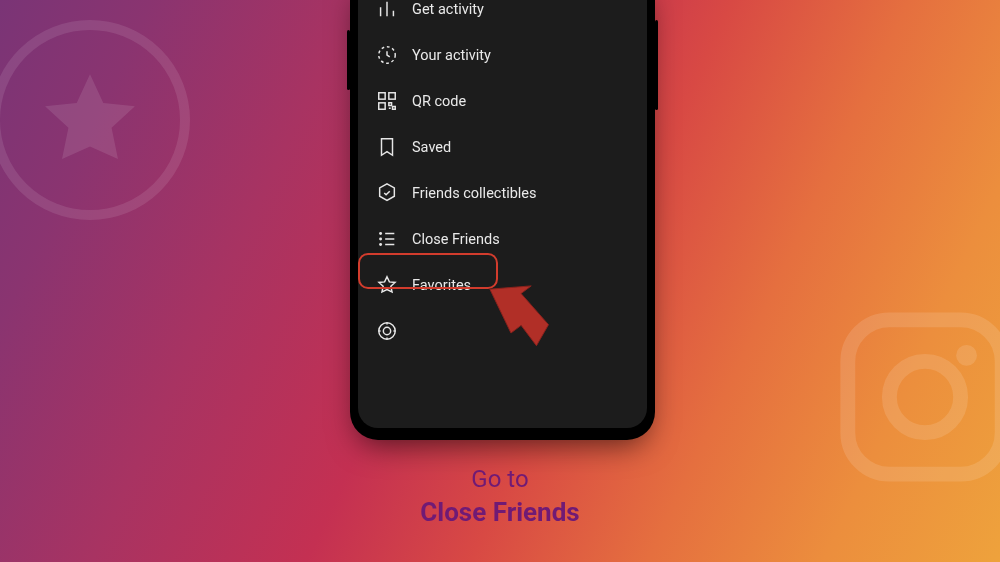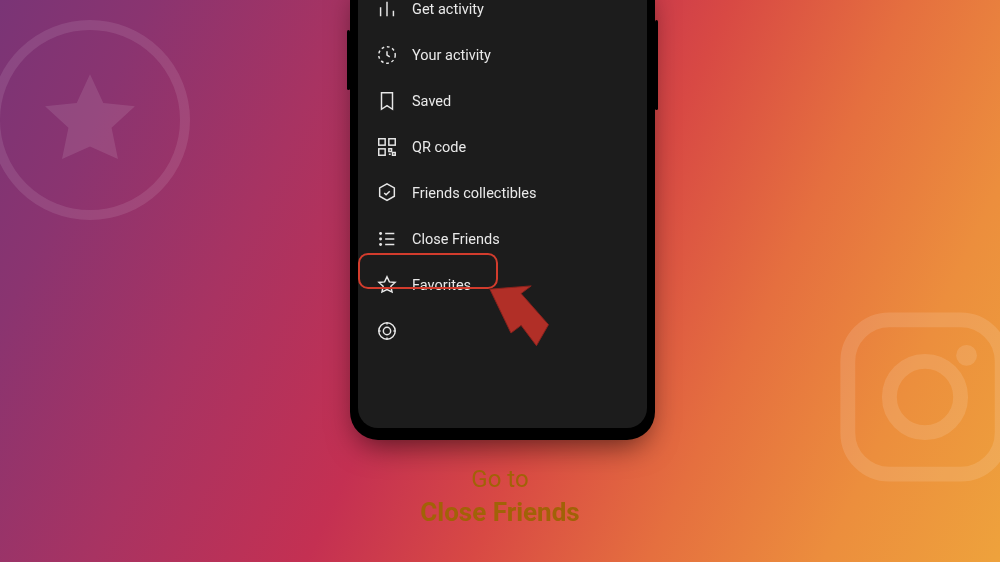--- a/index.html
+++ b/index.html
@@ -109,21 +109,21 @@
   .arrow {
     position:absolute;
     pointer-events:none;
   }
 
   .caption {
     position:absolute;
     left:0; right:0;
     bottom: 32px;
     text-align:center;
-    color:#a16207;
+    color:#701a75;
     font-size: 24px;
     font-weight:400;
     line-height:1.35;
   }
   .caption .bold {
     font-weight:700;
     font-size: 26px;
     display:block;
   }
 </style>
@@ -162,41 +162,41 @@
               <path d="M12 8v4l3 2"></path>
             </svg>
         </span>
         <span>Your activity</span>
       </li>
 
 
       <li class="menu-item">
         <span class="icon">
           <svg viewBox="0 0 24 24">
-              <path d="M6 3h12v18l-6-4-6 4V3z"></path>
-            </svg>
-        </span>
-        <span>Saved</span>
-      </li>
-
-      <li class="menu-item">
-        <span class="icon">
-          <svg viewBox="0 0 24 24">
             <rect x="3" y="3" width="7" height="7"></rect>
               <rect x="14" y="3" width="7" height="7"></rect>
             <rect x="3" y="14" width="7" height="7"></rect>
             <path d="M14 14h3v3h-3zM18 18h3v3h-3zM14 20h2"></path>
           </svg>
         </span>
         <span>QR code</span>
       </li>
 
       <li class="menu-item">
         <span class="icon">
           <svg viewBox="0 0 24 24">
+              <path d="M6 3h12v18l-6-4-6 4V3z"></path>
+            </svg>
+        </span>
+        <span>Saved</span>
+      </li>
+
+      <li class="menu-item">
+        <span class="icon">
+          <svg viewBox="0 0 24 24">
               <path d="M12 2l8 4.5v9L12 20l-8-4.5v-9L12 2z"></path>
               <path d="M9 12l2 2 4-4"></path>
             </svg>
         </span>
         <span>Friends collectibles</span>
       </li>
 
       <li class="menu-item">
         <span class="icon">
           <svg viewBox="0 0 24 24">

